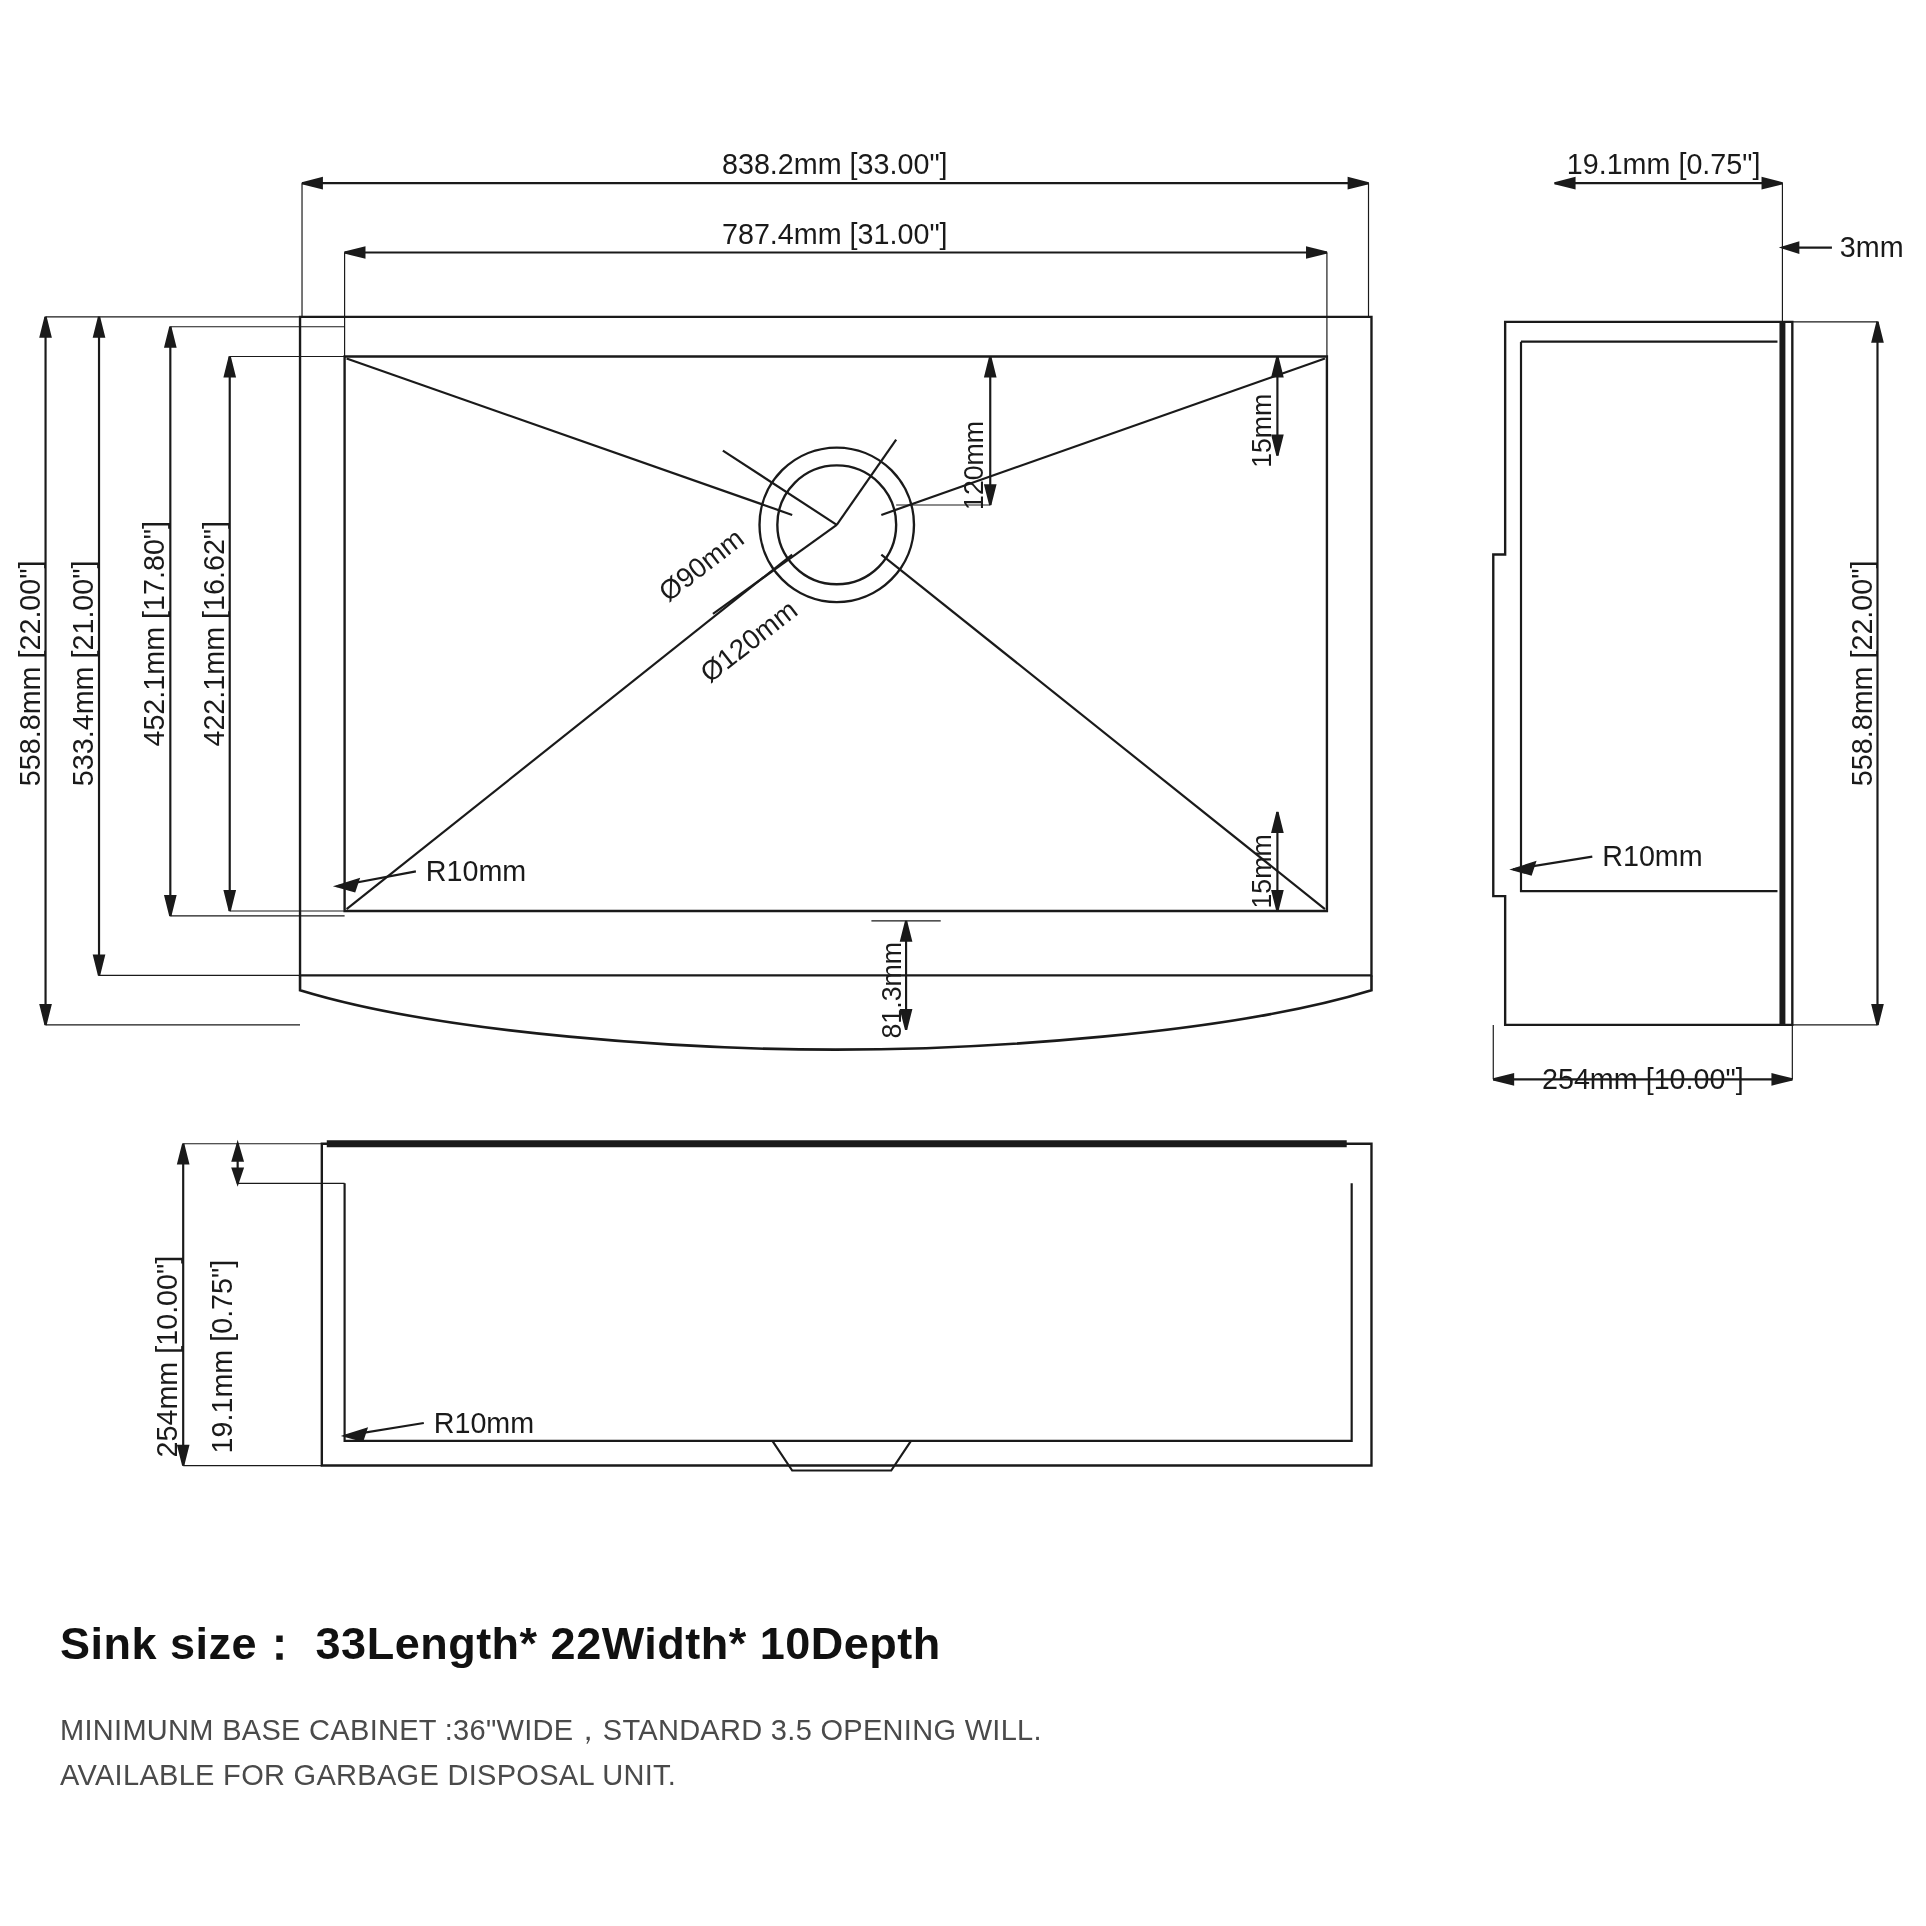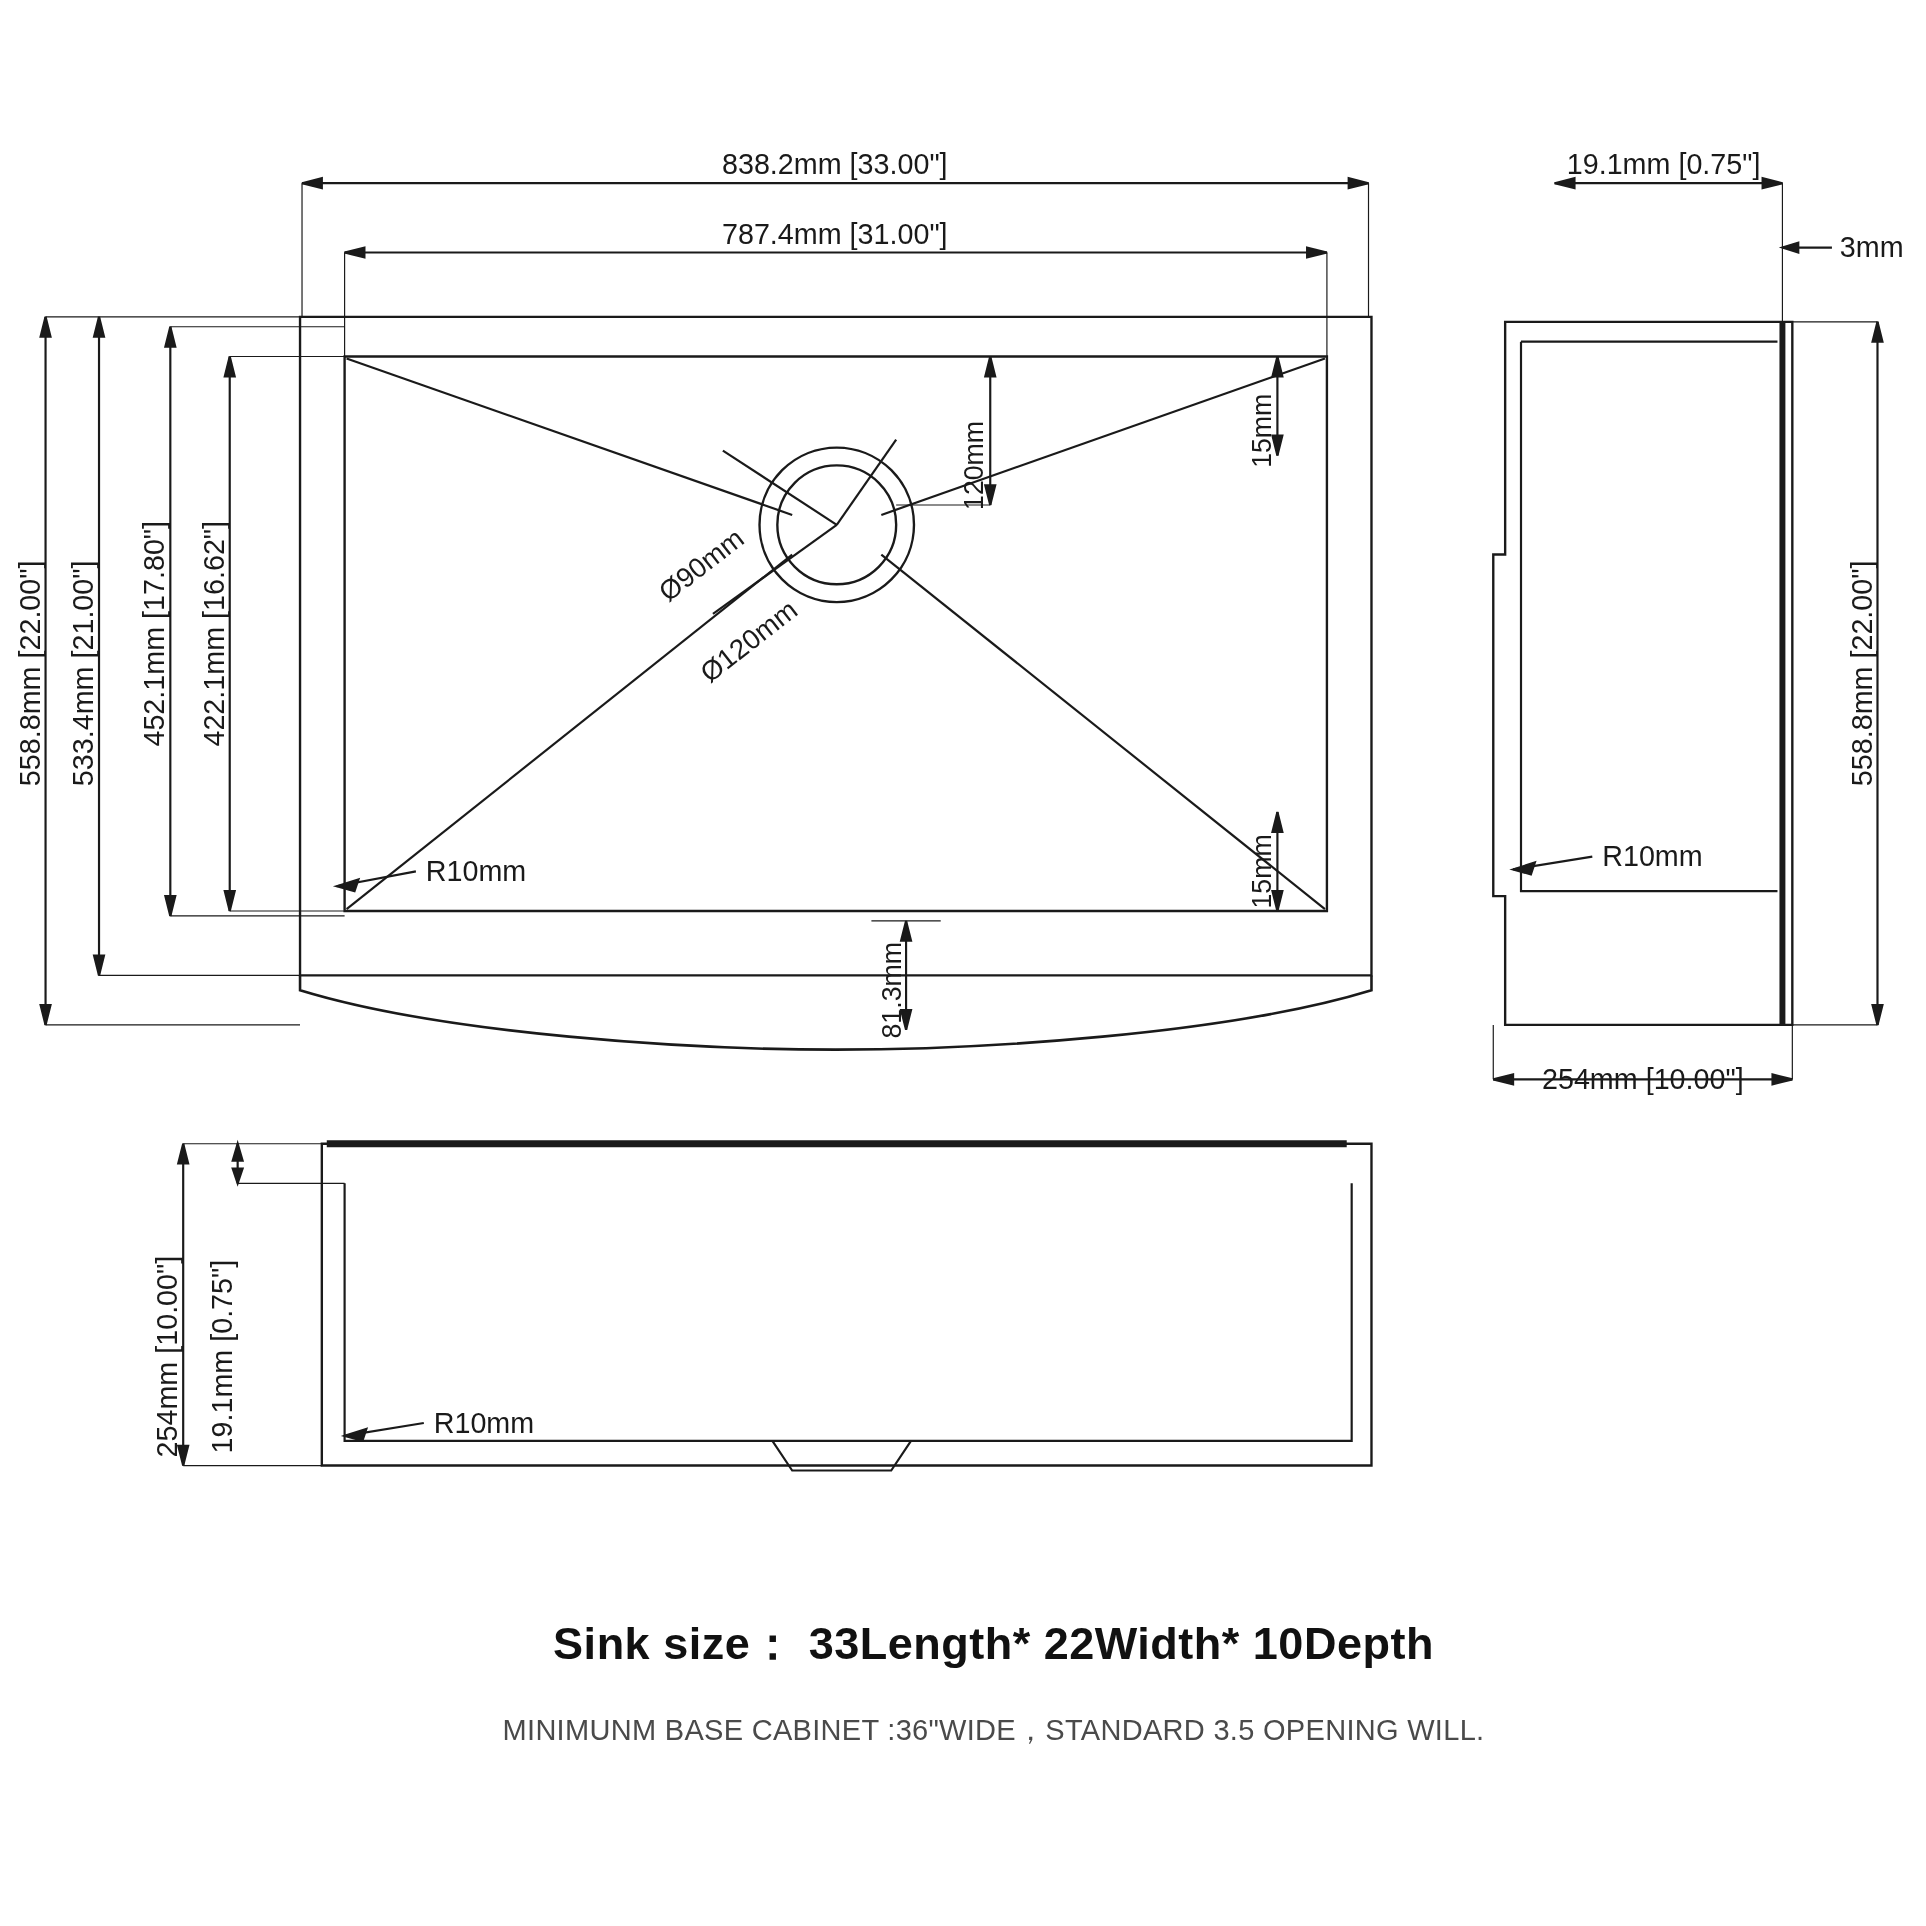--- a/index.html
+++ b/index.html
@@ -24,21 +24,21 @@
     left: 0;
     top: 0;
     width: 1927px;
     height: 1927px;
   }
   .captions {
     position: absolute;
     left: 16px;
     right: 0;
     top: 1614px;
-    text-align: center;
+    text-align: left;
     padding-left: 44px;
   }
   .title-line {
     font-size: 45px;
     font-weight: bold;
     color: #111;
     letter-spacing: 0.5px;
     margin-bottom: 34px;
   }
   .sub-line {
@@ -222,16 +222,17 @@
 
       <text x="179" y="1370" font-size="29" text-anchor="middle" transform="rotate(-90 179 1370)">254mm [10.00"]</text>
       <text x="234" y="1370" font-size="29" text-anchor="middle" transform="rotate(-90 234 1370)">19.1mm [0.75"]</text>
       <text x="438" y="1447" font-size="29" text-anchor="start">R10mm</text>
     </g>
   </svg>
 
   <div class="captions">
     <div class="title-line">Sink size： 33Length* 22Width* 10Depth</div>
     <div class="sub-line">MINIMUNM BASE CABINET :36"WIDE，STANDARD 3.5 OPENING WILL.</div>
+    <div class="sub-line">AVAILABLE FOR GARBAGE DISPOSAL UNIT.</div>
   </div>
 
 </div>
 
 
 </body></html>

